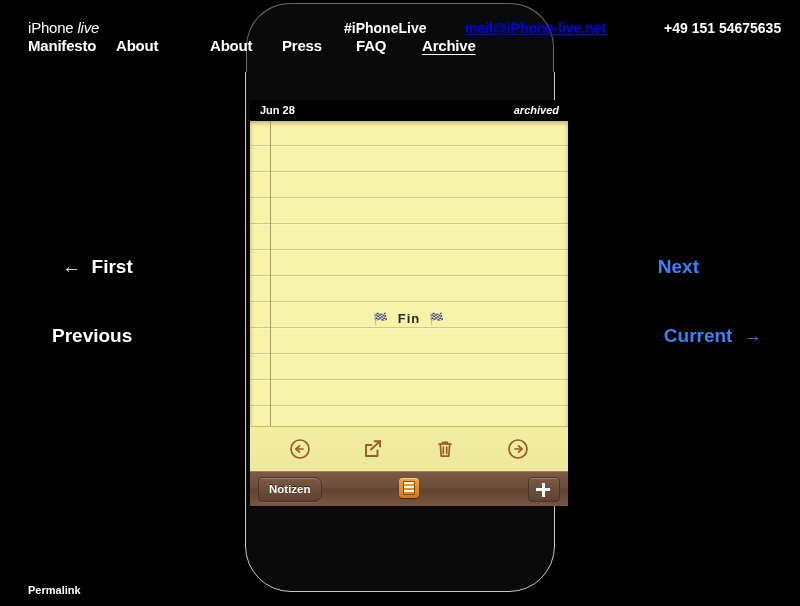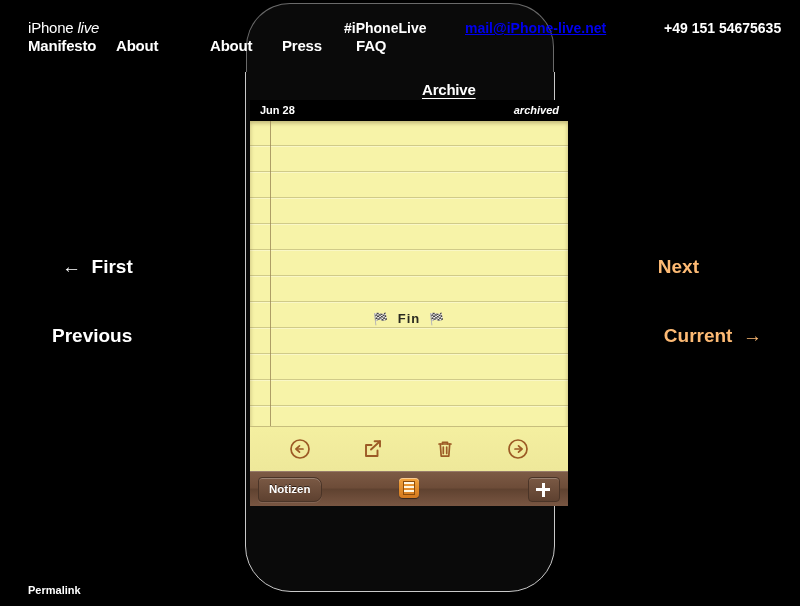--- a/index.html
+++ b/index.html
@@ -74,21 +74,20 @@
     top: 0;
     font-size: 15px;
     font-weight: bold;
     color: #ffffff;
     text-decoration: none;
     letter-spacing: -0.2px;
   }
   #main-nav .nav-item.active {
     text-decoration: underline;
     text-underline-offset: 3px;
-    margin-top: 44px;
   }
 
   
   #phone-frame {
     position: absolute;
     left: 245px;
     top: 2px;
     width: 310px;
     height: 590px;
     background: #0a0a0a;
@@ -269,21 +268,21 @@
   
   .sidelink {
     position: absolute;
     font-size: 19px;
     font-weight: bold;
     white-space: nowrap;
     z-index: 25;
     text-decoration: none;
   }
   .sidelink.enabled { color: #ffffff; }
-  .sidelink.disabled { color: #fdba74; }
+  .sidelink.disabled { color: #3b82f6; }
 
   #link-first     { left: 62px;  top: 256px; }
   #link-previous  { left: 52px;  top: 325px; }
   #link-next      { right: 101px; top: 256px; text-align: right; }
   #link-current   { right: 38px;  top: 325px; text-align: left; }
 
   .arrow {
     display: inline-block;
     font-weight: normal;
   }

